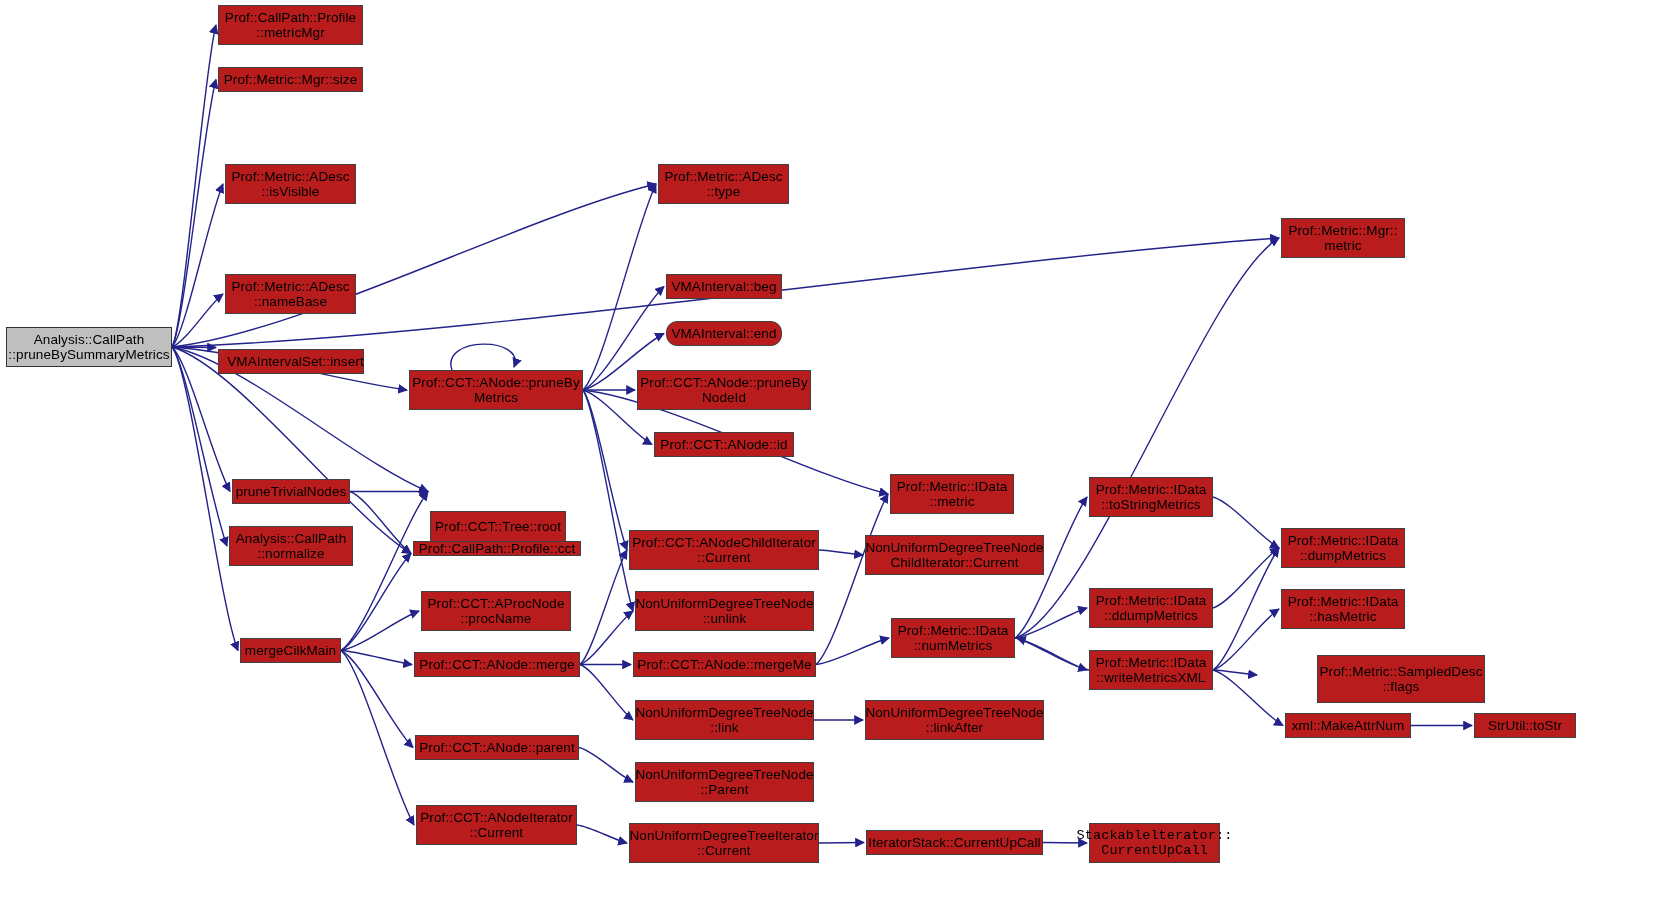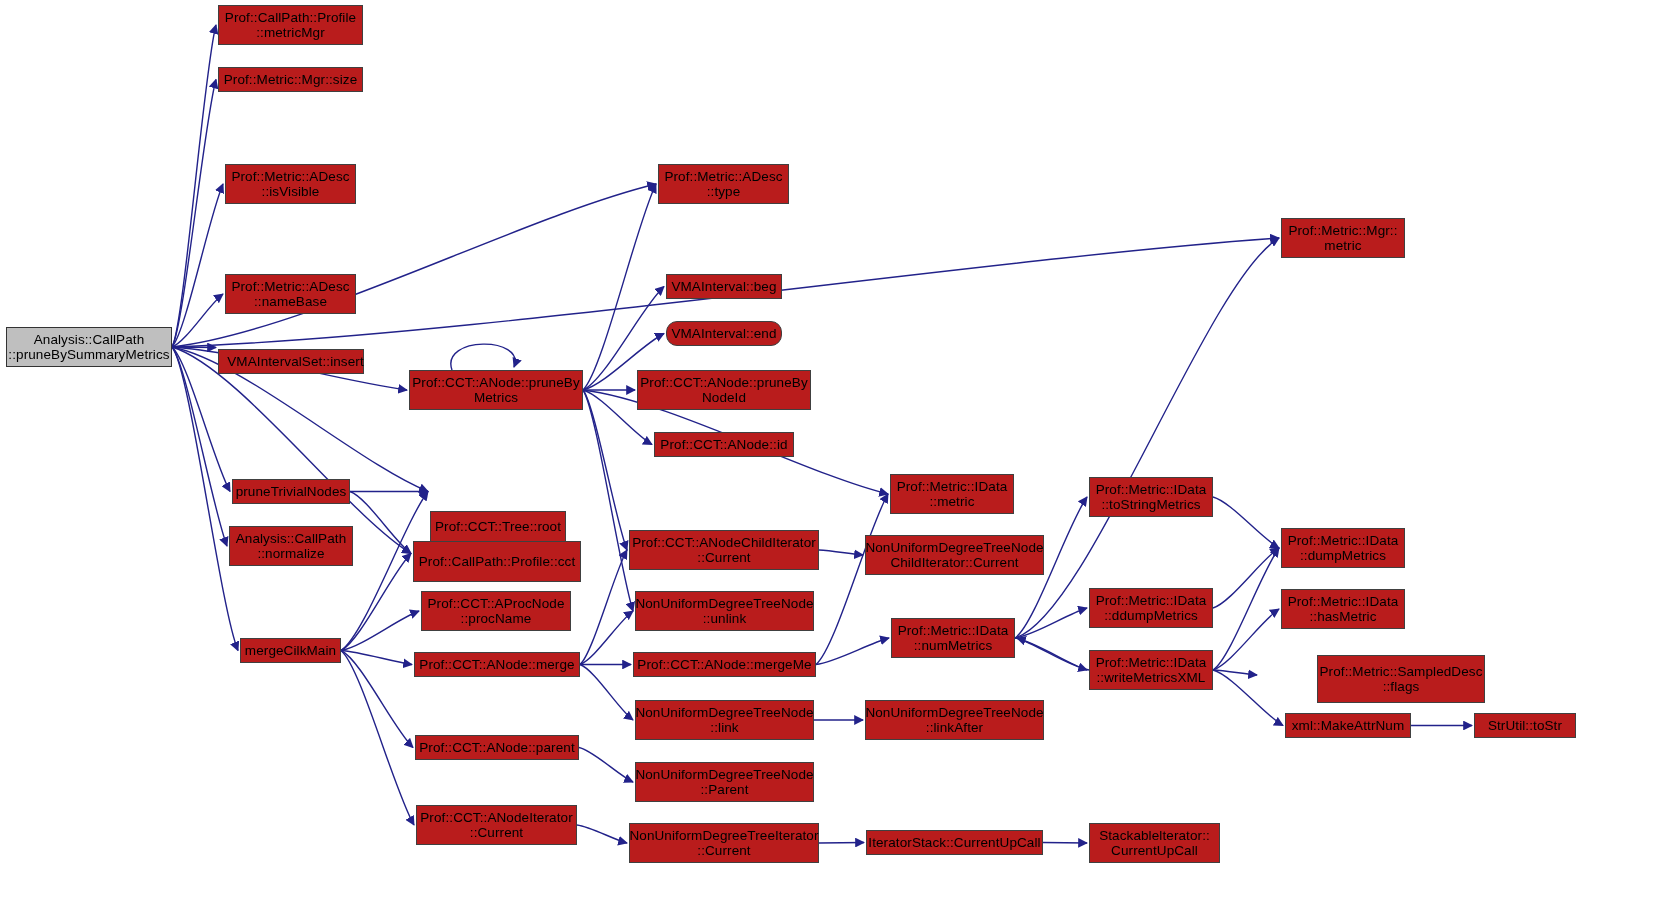--- a/index.html
+++ b/index.html
@@ -130,21 +130,21 @@
       <div class="node" style="left: 232px; top: 479px; width: 118px; height: 25px;">
         <span>pruneTrivialNodes</span>
       </div>
       <div class="node" style="left: 229px; top: 526px; width: 124px; height: 40px;">
         <span>Analysis::CallPath
 ::normalize</span>
       </div>
       <div class="node" style="left: 430px; top: 479px; width: 136px; height: 31px; margin-top: 32px;">
         <span>Prof::CCT::Tree::root</span>
       </div>
-      <div class="node" style="left: 413px; top: 541px; width: 168px; height: 41px;">
+      <div class="node" style="left: 413px; top: 541px; width: 168px; height: 15px;">
         <span>Prof::CallPath::Profile::cct</span>
       </div>
       <div class="node" style="left: 421px; top: 591px; width: 150px; height: 40px;">
         <span>Prof::CCT::AProcNode
 ::procName</span>
       </div>
       <div class="node" style="left: 240px; top: 638px; width: 101px; height: 25px;">
         <span>mergeCilkMain</span>
       </div>
       <div class="node" style="left: 414px; top: 652px; width: 166px; height: 25px;">
@@ -222,18 +222,18 @@
       <div class="node" style="left: 1317px; top: 655px; width: 168px; height: 48px; justify-content: center;">
         <span>Prof::Metric::SampledDesc
 ::flags</span>
       </div>
       <div class="node" style="left: 1285px; top: 713px; width: 126px; height: 25px;">
         <span>xml::MakeAttrNum</span>
       </div>
       <div class="node" style="left: 1474px; top: 713px; width: 102px; height: 25px;">
         <span>StrUtil::toStr</span>
       </div>
-      <div class="node" style="left: 1089px; top: 823px; width: 131px; height: 40px;">
+      <div class="node" style="left: 1089px; top: 823px; width: 131px; height: 40px; font-family: Liberation Mono, monospace;">
         <span>Stackablelterator::
 CurrentUpCall</span>
       </div>
     </div>
 </div>
 
 </body></html>

